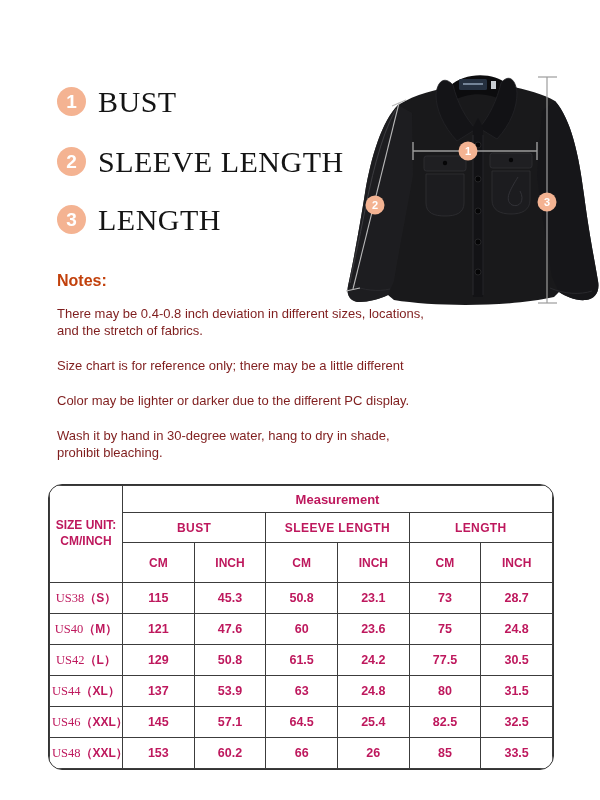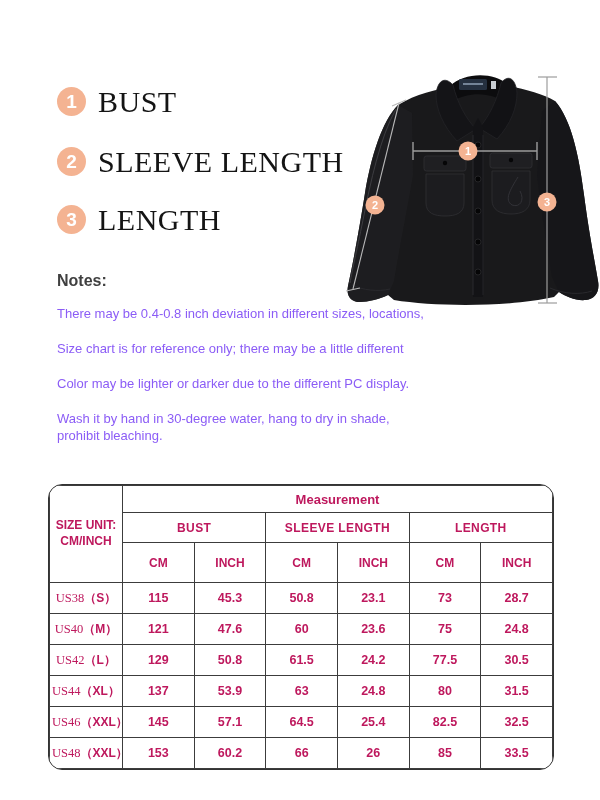--- a/index.html
+++ b/index.html
@@ -18,23 +18,23 @@
   .legend-label{
     font-family:"Liberation Serif",serif;font-size:30px;color:#141414;
     letter-spacing:0.5px;white-space:nowrap;line-height:29px;
   }
   
   .product{position:absolute;left:340px;top:45px;width:260px;height:265px;}
   .marker-circle{fill:#f4b392;}
   .marker-num{fill:#ffffff;font-family:"Liberation Sans",sans-serif;font-size:11px;font-weight:bold;text-anchor:middle;}
   
   .notes{position:absolute;left:57px;top:272px;width:410px;}
-  .notes-heading{font-size:16px;font-weight:bold;color:#404040;margin:0 0 15px 0;}
+  .notes-heading{font-size:16px;font-weight:bold;color:#c2410c;margin:0 0 15px 0;}
   .note-para{margin:0 0 18px 0;}
-  .note-line{font-size:13px;line-height:17px;color:#8b5cf6;}
+  .note-line{font-size:13px;line-height:17px;color:#7f1d1d;}
   
   .table-frame{
     position:absolute;left:48px;top:484px;width:504px;
     border:1.5px solid #333333;border-radius:14px;overflow:hidden;background:#fff;
   }
   table.size{border-collapse:collapse;table-layout:fixed;width:100%;}
   table.size th,table.size td{
     border:1px solid #3c3c3c;text-align:center;vertical-align:middle;
     padding:0 2px;color:#be185d;overflow:hidden;
   }
@@ -152,20 +152,21 @@
         <circle class="marker-circle" cx="207" cy="157" r="9.5"></circle>
         <text class="marker-num" x="207" y="161">3</text>
       </g>
     </svg>
   </div>
 
   <div class="notes">
     <h3 class="notes-heading">Notes:</h3>
     <div class="note-para">
       <div class="note-line">There may be 0.4-0.8 inch deviation in different sizes, locations,</div>
+      <div class="note-line">and the stretch of fabrics.</div>
     </div>
     <div class="note-para">
       <div class="note-line">Size chart is for reference only; there may be a little different</div>
     </div>
     <div class="note-para">
       <div class="note-line">Color may be lighter or darker due to the different PC display.</div>
     </div>
     <div class="note-para">
       <div class="note-line">Wash it by hand in 30-degree water, hang to dry in shade,</div>
       <div class="note-line">prohibit bleaching.</div>

